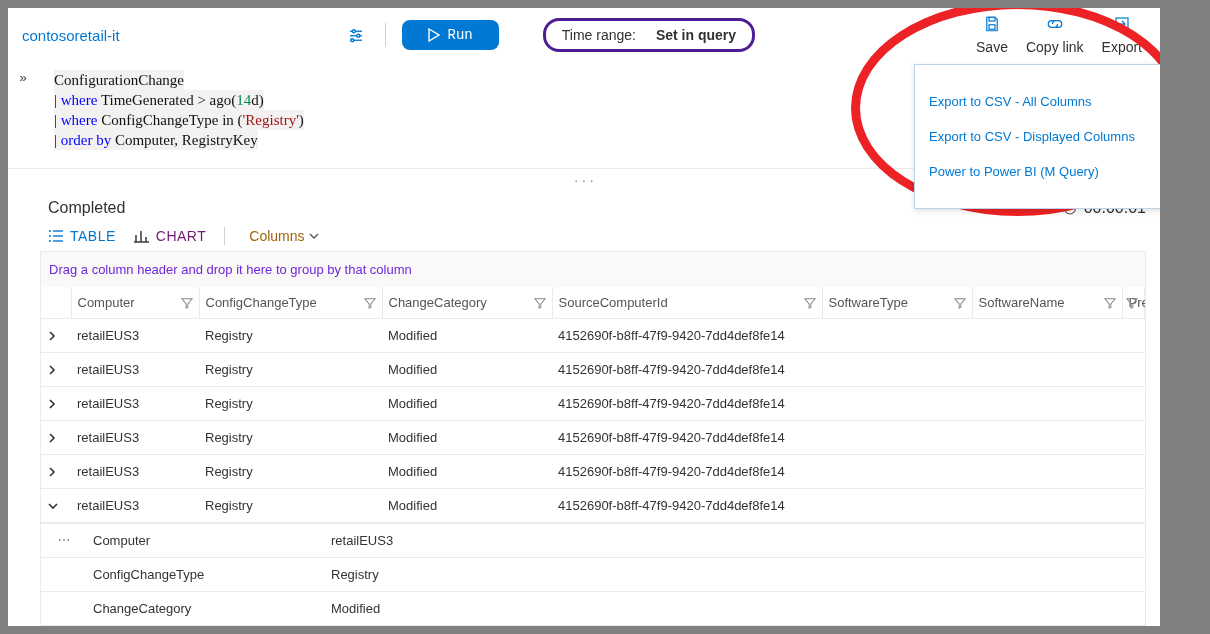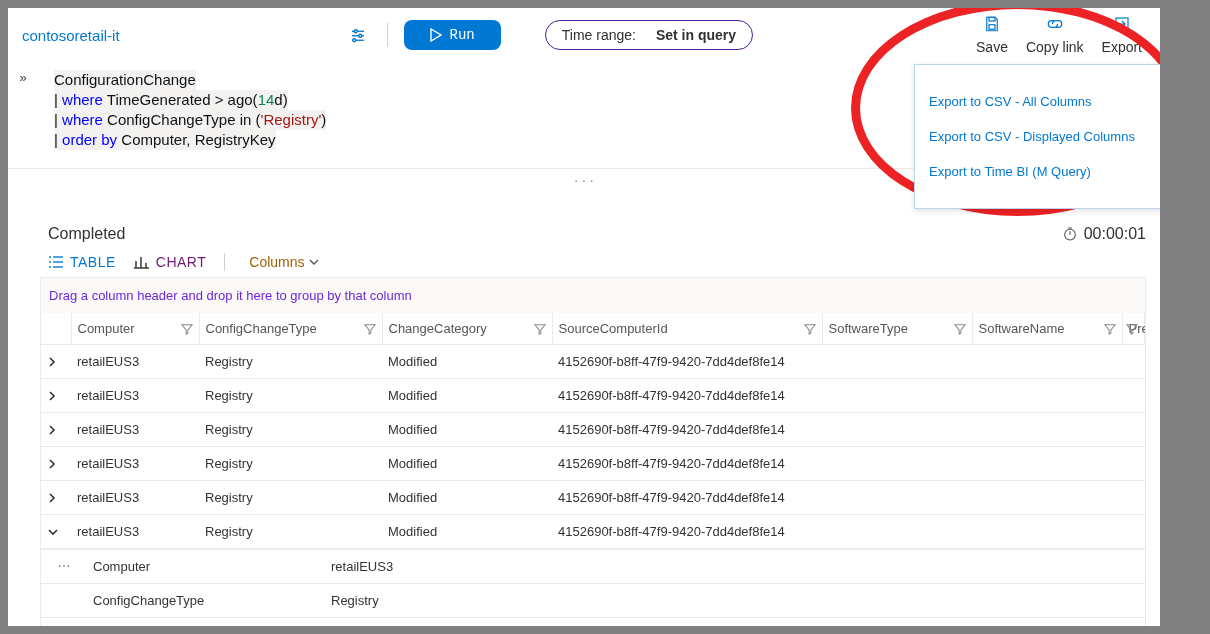--- a/index.html
+++ b/index.html
@@ -18,36 +18,36 @@
   .toolbar{display:flex;align-items:center;height:48px;padding:6px 14px 0 14px;
            box-sizing:border-box;gap:10px;font-size:14px;color:var(--text);}
   .ws{color:var(--blue);font-size:15px;padding-right:6px;}
   .spacer{flex:1;}
   .icon-btn{display:flex;align-items:center;gap:6px;color:var(--text);padding:4px 4px;cursor:pointer;flex-direction:column;}
   .icon-btn .lbl{color:var(--text);}
   .run-btn{background:var(--blue);color:#fff;display:flex;align-items:center;gap:8px;
            padding:6px 26px;border-radius:8px;height:30px;box-sizing:border-box;cursor:pointer;font-family:Liberation Mono, monospace;}
   .settings-ico{color:var(--blue);padding:4px 4px;cursor:pointer;}
   .vsep{width:1px;height:24px;background:#d0d0d0;margin:0 6px;}
-  .timerange{border:1px solid #4c1d95;border-radius:16px;padding:6px 16px;font-size:14px;
+  .timerange{border:3px solid #4c1d95;border-radius:16px;padding:6px 16px;font-size:14px;
              display:flex;gap:20px;cursor:pointer;}
   .timerange b{font-weight:600;}
   
   .editor-row{display:flex;align-items:flex-start;}
   .expand-col{width:30px;display:flex;justify-content:center;padding-top:14px;font-size:13px;color:#444;cursor:pointer;}
-  .editor{font-family:Liberation Sans, sans-serif;font-size:15px;line-height:20px;
+  .editor{font-family:Liberation Serif, serif;font-size:15px;line-height:20px;
           white-space:pre;padding:14px 4px 18px 16px;color:#111;background:#fff;}
   .rowbg{display:inline-block;background:#f3f2f1;}
   .kw{color:#0000ff;}
   .num{color:#098658;}
   .str{color:#a31515;}
   
   .dots-row{height:22px;text-align:center;color:#888;font-size:14px;border-top:1px solid var(--border);}
   
-  .status-row{display:flex;align-items:center;padding:8px 14px 0 40px;font-size:16px;color:var(--text);margin-top:26px;}
+  .status-row{display:flex;align-items:center;padding:8px 14px 0 40px;font-size:16px;color:var(--text);}
   .status-row .timer{display:flex;align-items:center;gap:6px;color:var(--text);}
   
   .view-row{display:flex;align-items:center;gap:18px;padding:10px 14px 6px 40px;font-size:14px;}
   .view-toggle{display:flex;align-items:center;gap:6px;cursor:pointer;letter-spacing:.5px;}
   .view-toggle.active{color:var(--blue);}
   .view-toggle:not(.active){color:#701a75;}
   .cols-dd{display:flex;align-items:center;gap:4px;color:#a16207;cursor:pointer;padding-left:6px;}
   .thin-sep{width:1px;height:18px;background:#d0d0d0;}
   
   .group-bar{margin:0 14px 0 32px;padding:10px 8px;font-size:13px;color:#6d28d9;
@@ -129,21 +129,21 @@
         <rect x="4" y="4" width="16" height="16"></rect>
             <path d="M12 8l4 4-4 4M8 12h8"></path>
       </svg>
       <span class="lbl">Export</span>
     </span>
   </div>
 
   <div class="export-menu" id="export-menu">
         <div class="item">Export to CSV - All Columns</div>
         <div class="item">Export to CSV - Displayed Columns</div>
-        <div class="item">Export to Time BI (M Query)</div>
+        <div class="item">Power to Power BI (M Query)</div>
       </div>
 
   <div class="editor-row">
     <div class="expand-col">»</div>
     <div class="editor"><span class="rowbg"><span>ConfigurationChange</span></span>
 <span class="rowbg">| <span class="kw">where</span><span> TimeGenerated &gt; ago(</span><span class="num">14</span><span>d)</span></span>
 <span class="rowbg">| <span class="kw">where</span><span> ConfigChangeType in (</span><span class="str">'Registry'</span><span>)</span></span>
 <span class="rowbg">| <span class="kw">order</span> <span class="kw">by</span><span> Computer, RegistryKey</span></span></div>
   </div>
 

